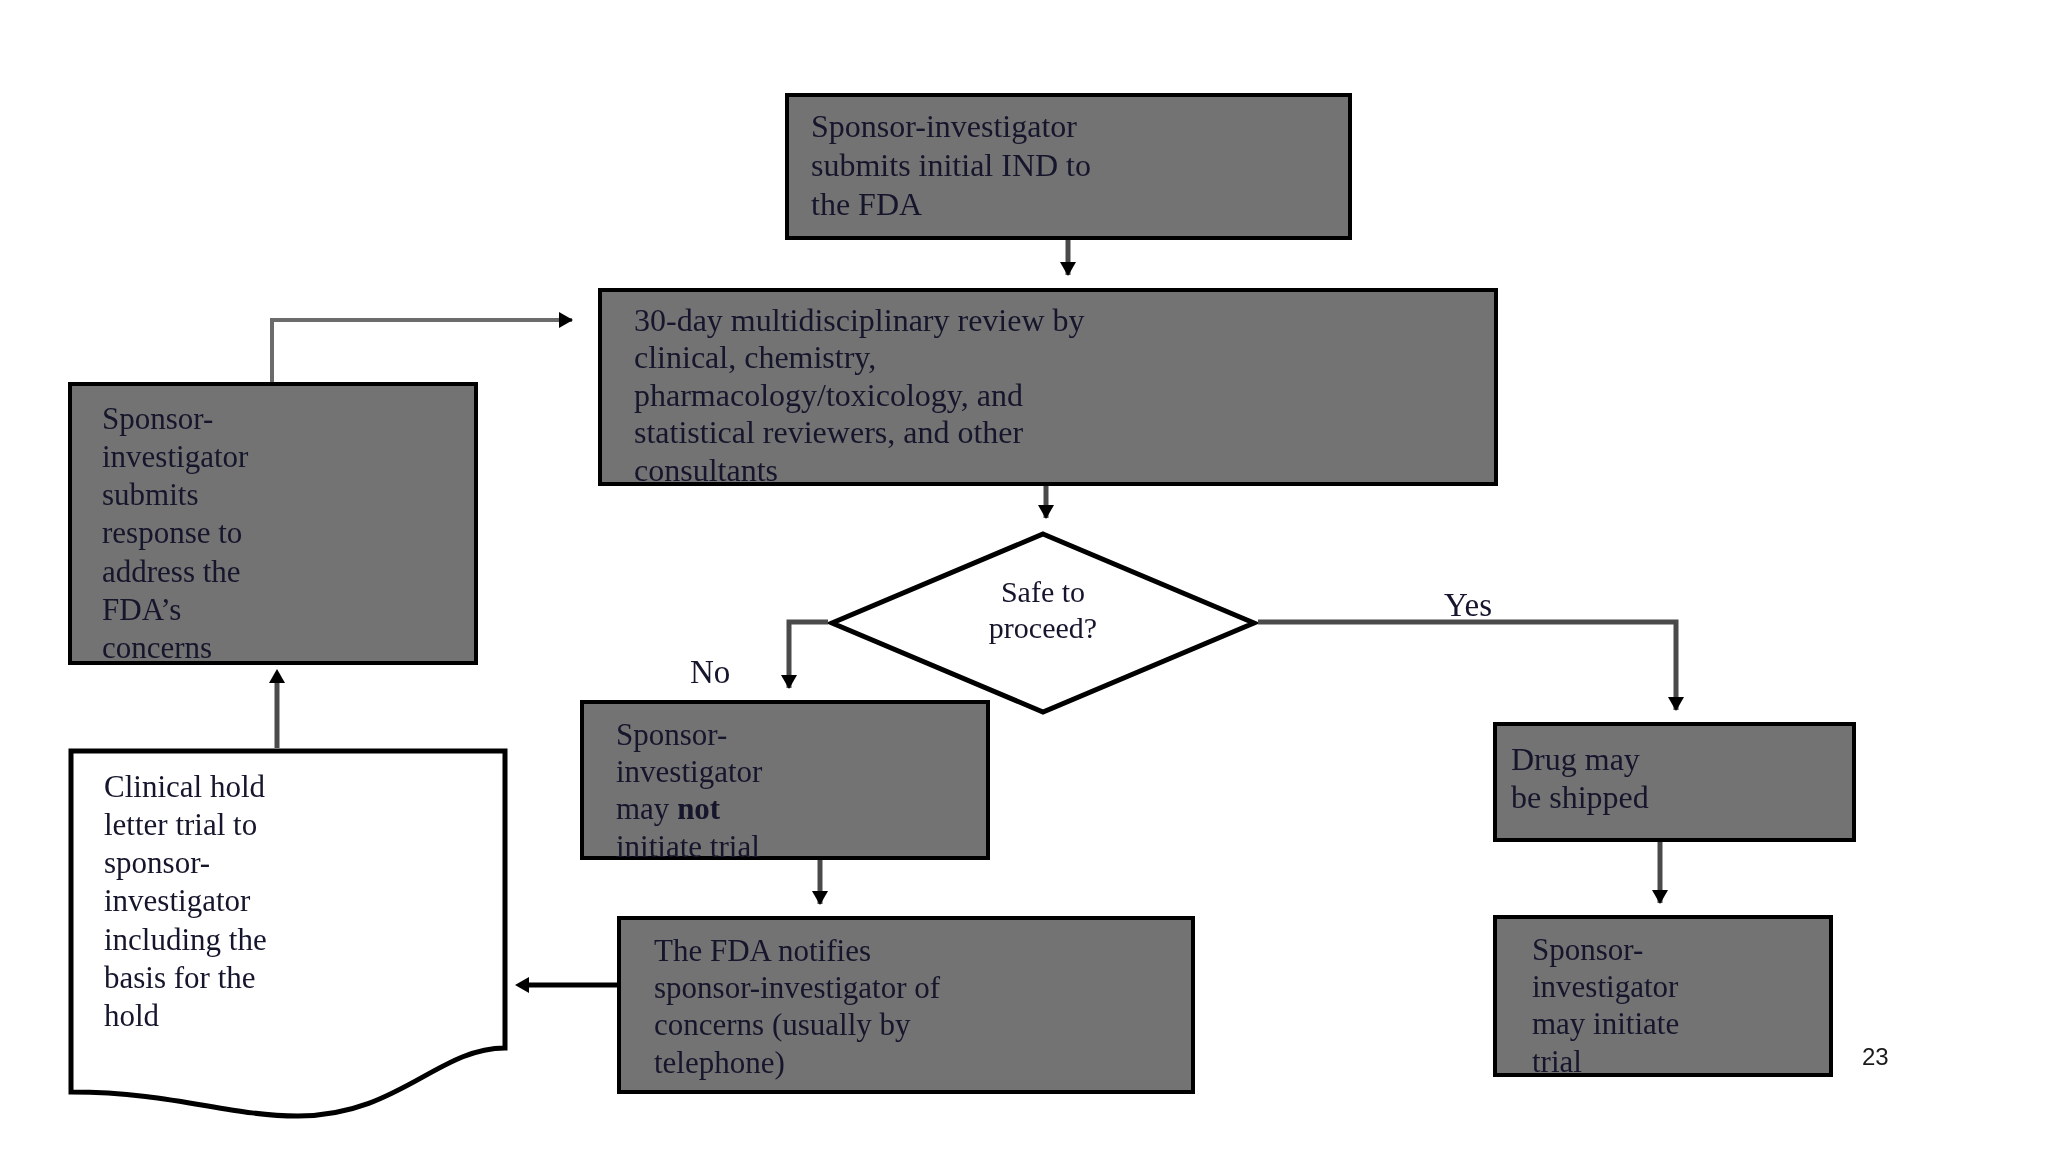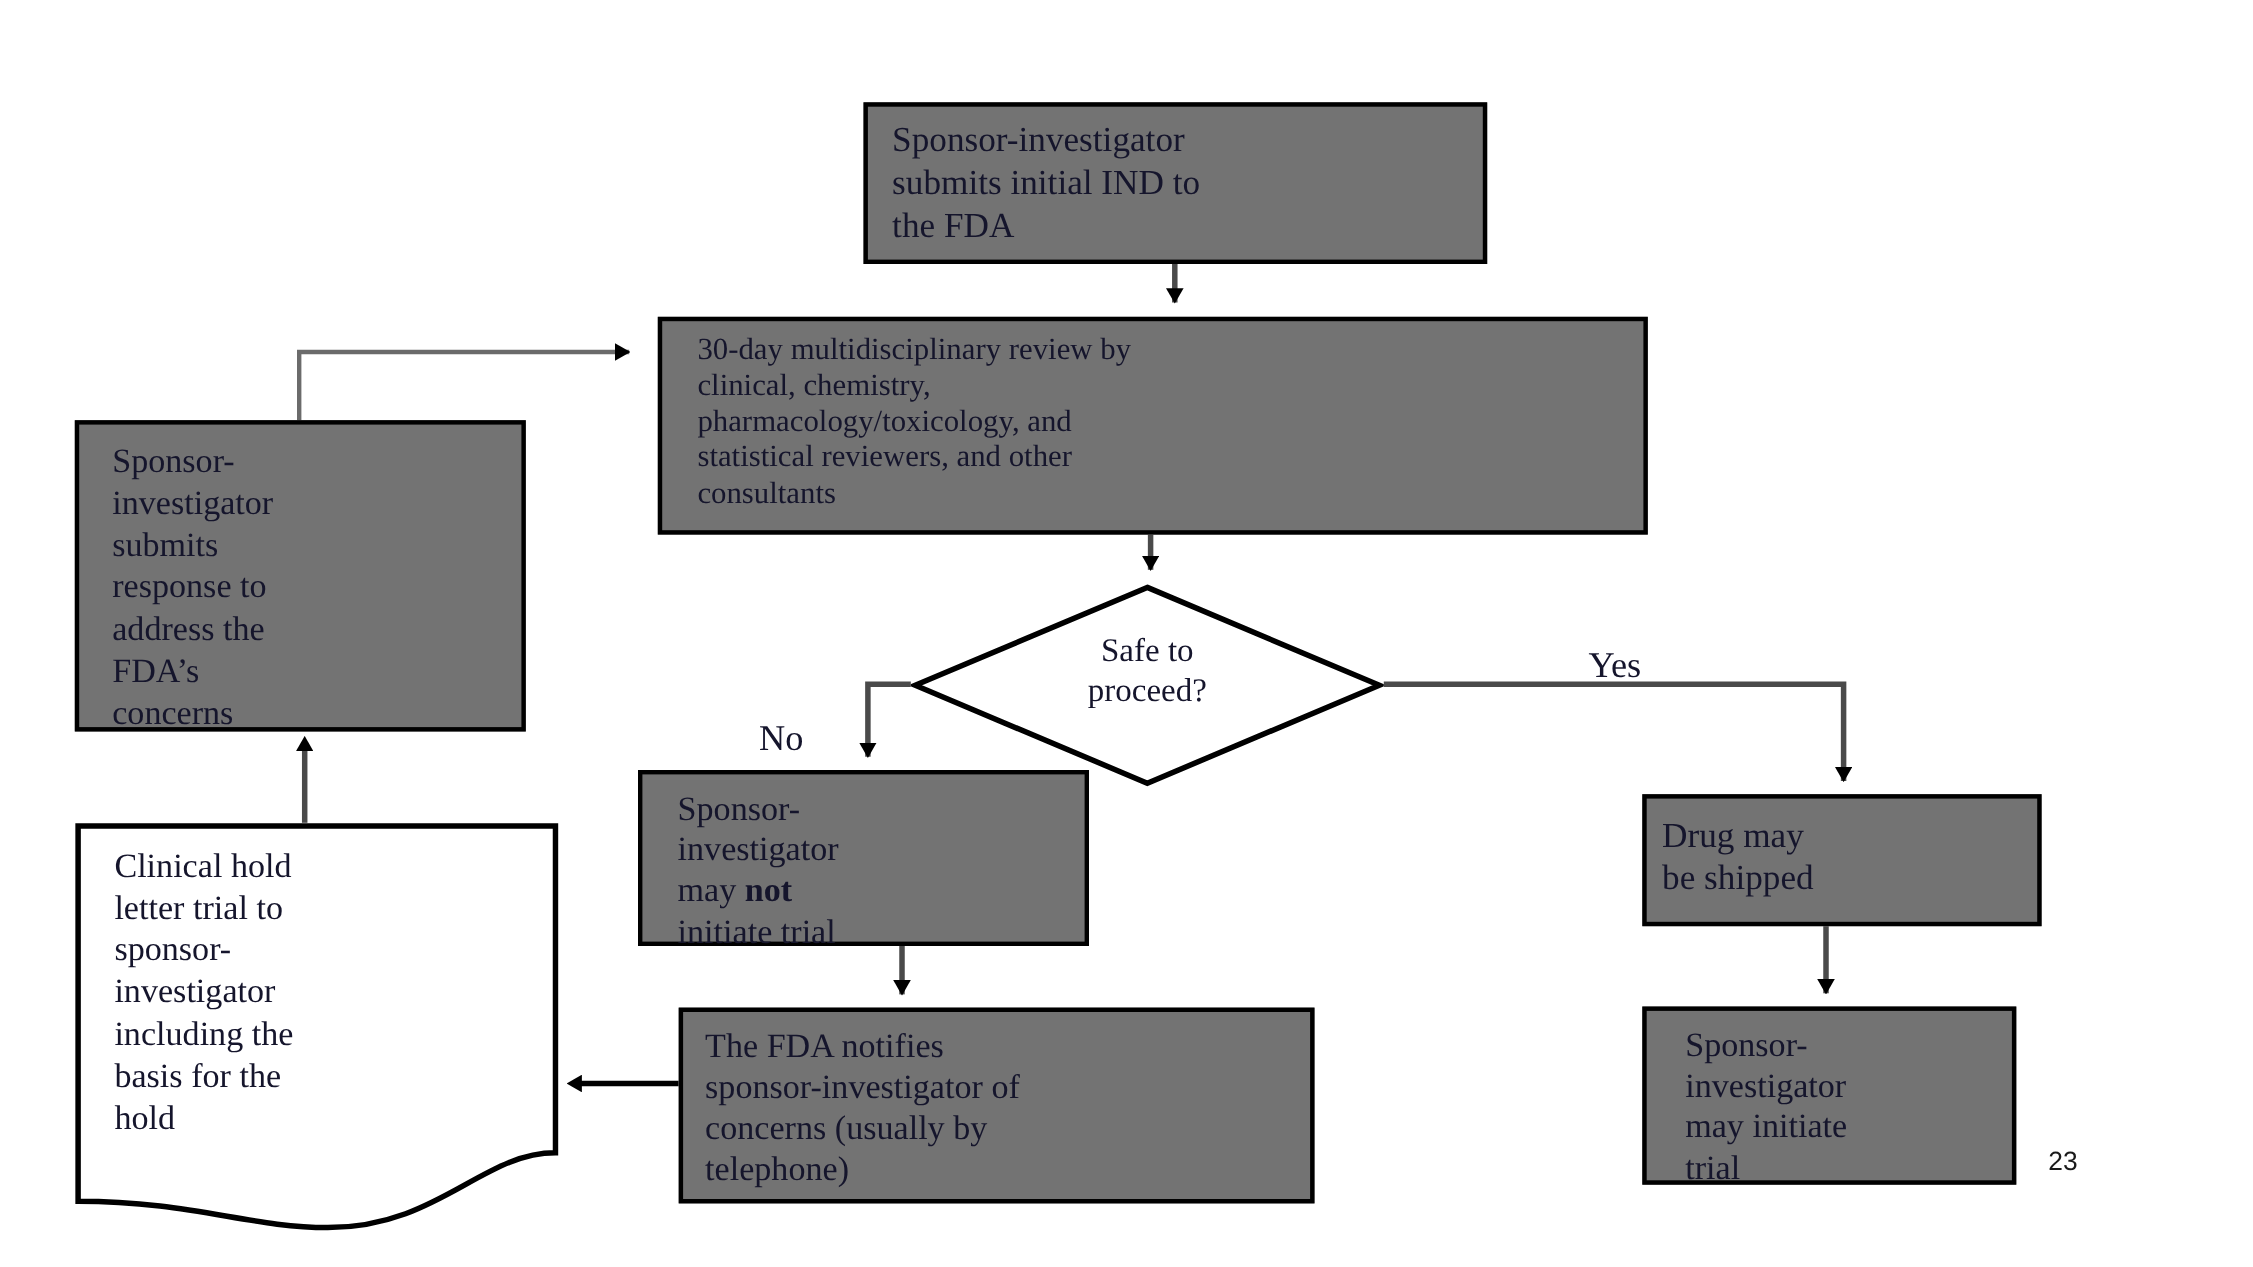--- a/index.html
+++ b/index.html
@@ -65,29 +65,29 @@
   }
   .node-text b {
     font-weight: bold;
   }
 
   
   #node-submit-ind   { left: 785px;  top: 93px;  width: 567px;  height: 147px; }
   #node-submit-ind .node-text { font-size: 32px; line-height: 1.22; }
 
   #node-review       { left: 598px;  top: 288px; width: 900px;  height: 198px; padding-left: 32px; }
-  #node-review .node-text { font-size: 28px; line-height: 1.17; }
+  #node-review .node-text { font-size: 32px; line-height: 1.17; }
 
   #node-response     { left: 68px;   top: 382px; width: 410px;  height: 283px; padding-left: 30px; padding-top: 14px; }
   #node-response .node-text { font-size: 31px; line-height: 1.23; }
 
   #node-may-not      { left: 580px;  top: 700px; width: 410px;  height: 160px; padding-left: 32px; padding-top: 12px; }
   #node-may-not .node-text { font-size: 31px; line-height: 1.2; }
 
-  #node-fda-notifies { left: 617px;  top: 916px; width: 578px;  height: 178px; padding-left: 20px; padding-top: 12px; }
+  #node-fda-notifies { left: 617px;  top: 916px; width: 578px;  height: 178px; padding-left: 33px; padding-top: 12px; }
   #node-fda-notifies .node-text { font-size: 31px; line-height: 1.2; }
 
   #node-drug-shipped { left: 1493px; top: 722px; width: 363px;  height: 120px; padding-left: 14px; padding-top: 14px; }
   #node-drug-shipped .node-text { font-size: 32px; line-height: 1.2; }
 
   #node-may-initiate { left: 1493px; top: 915px; width: 340px;  height: 162px; padding-left: 35px; padding-top: 12px; }
   #node-may-initiate .node-text { font-size: 31px; line-height: 1.2; }
 
   
   #node-clinical-hold {

